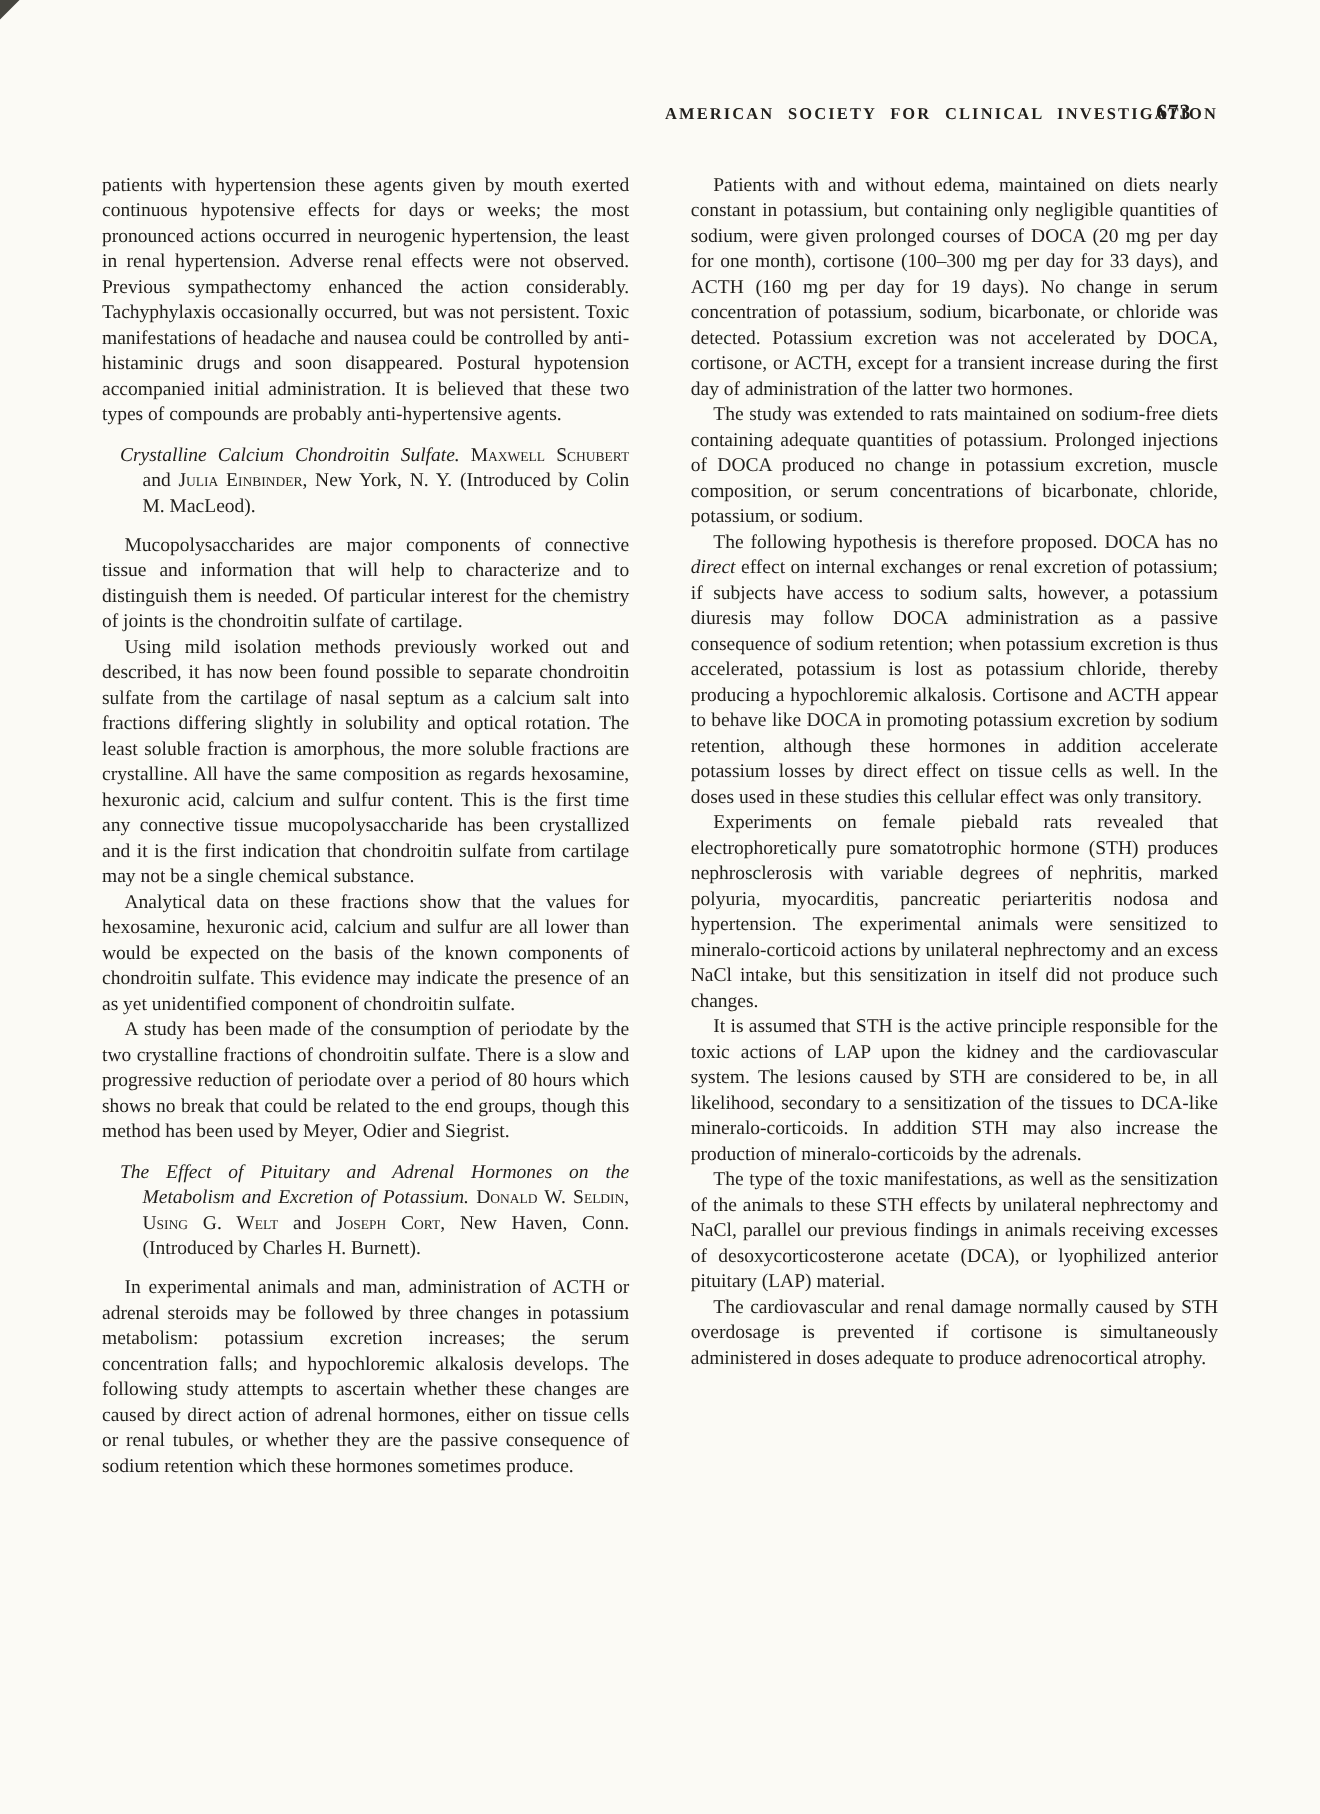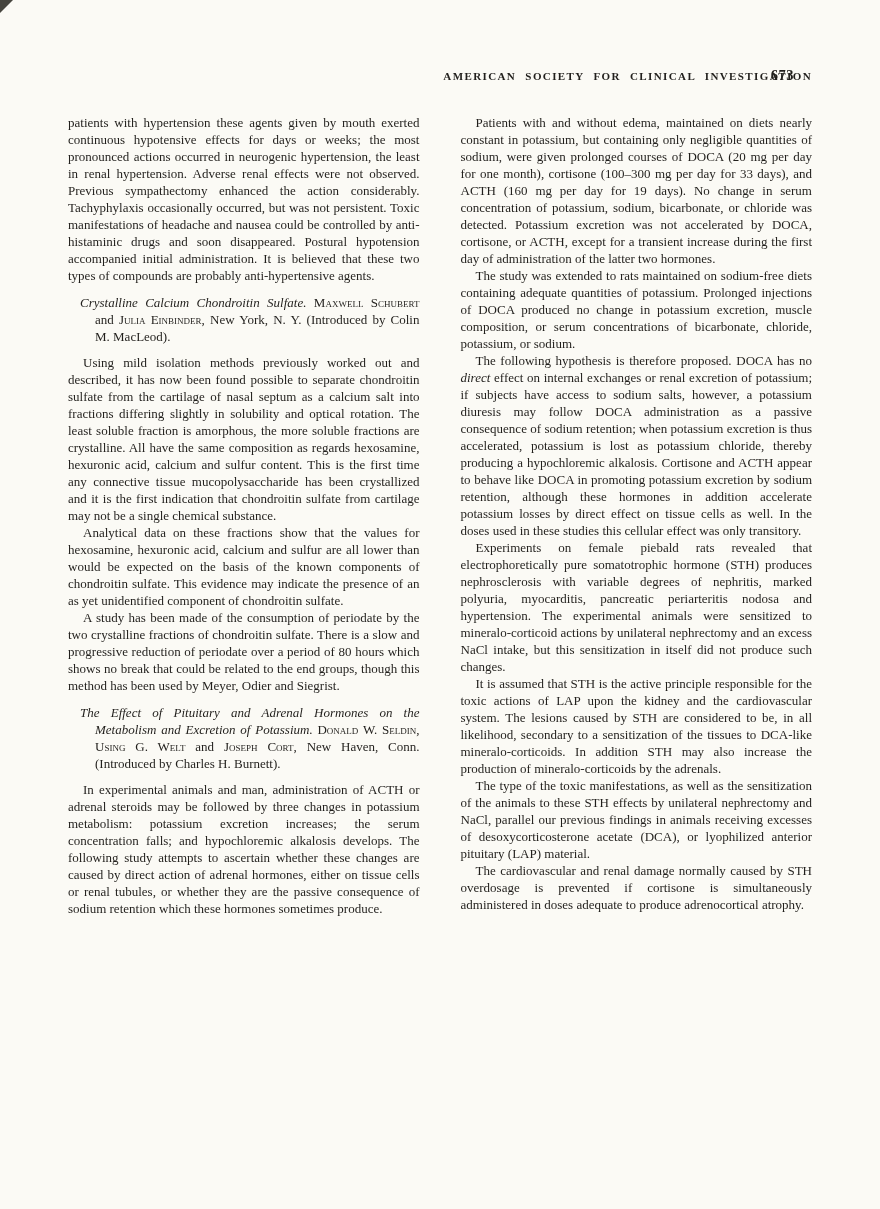--- a/index.html
+++ b/index.html
@@ -87,20 +87,21 @@
 
   <div class="columns">
 
     <div class="col">
       <p class="para no-indent">patients with hypertension these agents given by mouth exerted continuous hypotensive effects for days or weeks; the most pronounced actions occurred in neurogenic hypertension, the least in renal hypertension. Adverse renal effects were not observed. Previous sympathectomy enhanced the action considerably. Tachyphylaxis occasionally occurred, but was not persistent. Toxic manifestations of headache and nausea could be controlled by anti-histaminic drugs and soon disappeared. Postural hypotension accompanied initial administration. It is believed that these two types of compounds are probably anti-hypertensive agents.</p>
 
       <p class="abstract-heading">
         <span class="it">Crystalline Calcium Chondroitin Sulfate. </span><span class="sc">Maxwell Schubert</span><span> and </span><span class="sc">Julia Einbinder,</span><span> New York, N. Y. (Introduced by Colin M. MacLeod).</span>
       </p>
 
+      <p class="para">Mucopolysaccharides are major components of connective tissue and information that will help to characterize and to distinguish them is needed. Of particular interest for the chemistry of joints is the chondroitin sulfate of cartilage.</p>
       <p class="para">Using mild isolation methods previously worked out and described, it has now been found possible to separate chondroitin sulfate from the cartilage of nasal septum as a calcium salt into fractions differing slightly in solubility and optical rotation. The least soluble fraction is amorphous, the more soluble fractions are crystalline. All have the same composition as regards hexosamine, hexuronic acid, calcium and sulfur content. This is the first time any connective tissue mucopolysaccharide has been crystallized and it is the first indication that chondroitin sulfate from cartilage may not be a single chemical substance.</p>
       <p class="para">Analytical data on these fractions show that the values for hexosamine, hexuronic acid, calcium and sulfur are all lower than would be expected on the basis of the known components of chondroitin sulfate. This evidence may indicate the presence of an as yet unidentified component of chondroitin sulfate.</p>
       <p class="para">A study has been made of the consumption of periodate by the two crystalline fractions of chondroitin sulfate. There is a slow and progressive reduction of periodate over a period of 80 hours which shows no break that could be related to the end groups, though this method has been used by Meyer, Odier and Siegrist.</p>
 
       <p class="abstract-heading">
         <span class="it">The Effect of Pituitary and Adrenal Hormones on the Metabolism and Excretion of Potassium. </span><span class="sc">Donald W. Seldin, </span><span class="sc">Using G. Welt</span><span> and </span><span class="sc">Joseph Cort,</span><span> New Haven, Conn. (Introduced by Charles H. Burnett).</span>
       </p>
 
       <p class="para">In experimental animals and man, administration of ACTH or adrenal steroids may be followed by three changes in potassium metabolism: potassium excretion increases; the serum concentration falls; and hypochloremic alkalosis develops. The following study attempts to ascertain whether these changes are caused by direct action of adrenal hormones, either on tissue cells or renal tubules, or whether they are the passive consequence of sodium retention which these hormones sometimes produce.</p>
     </div>

